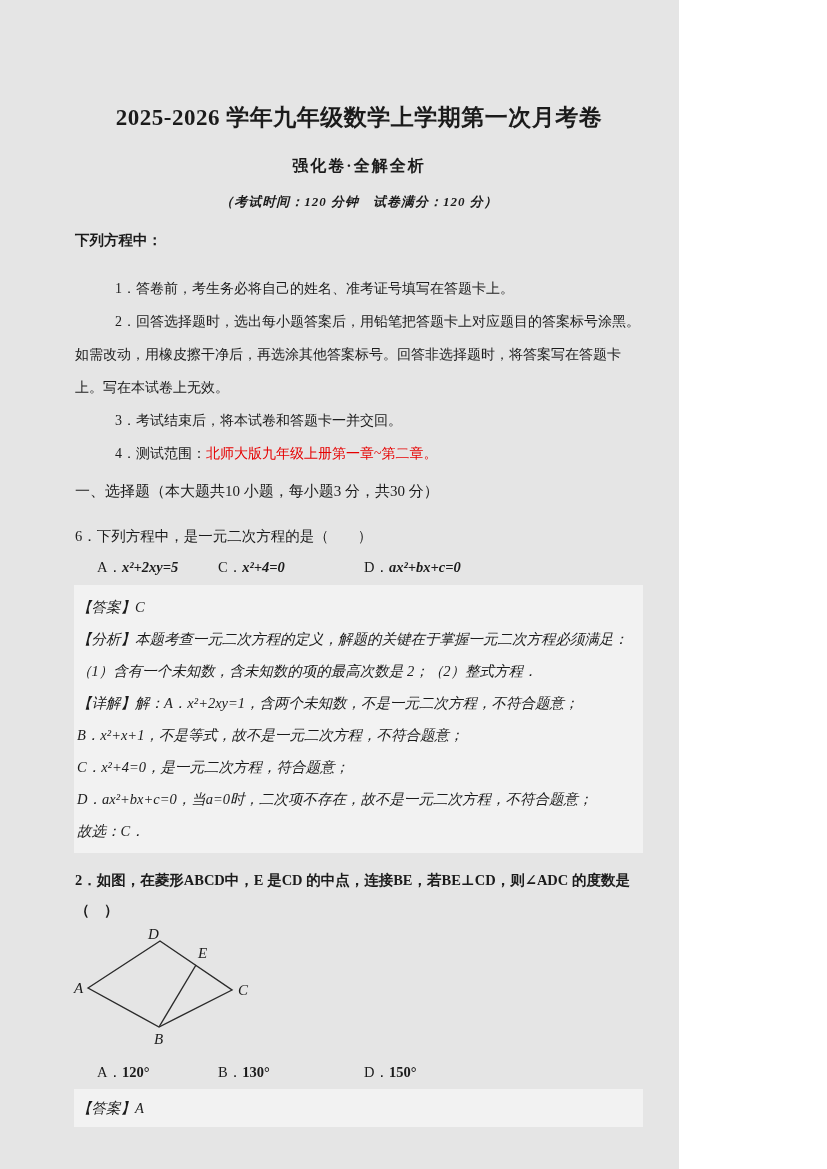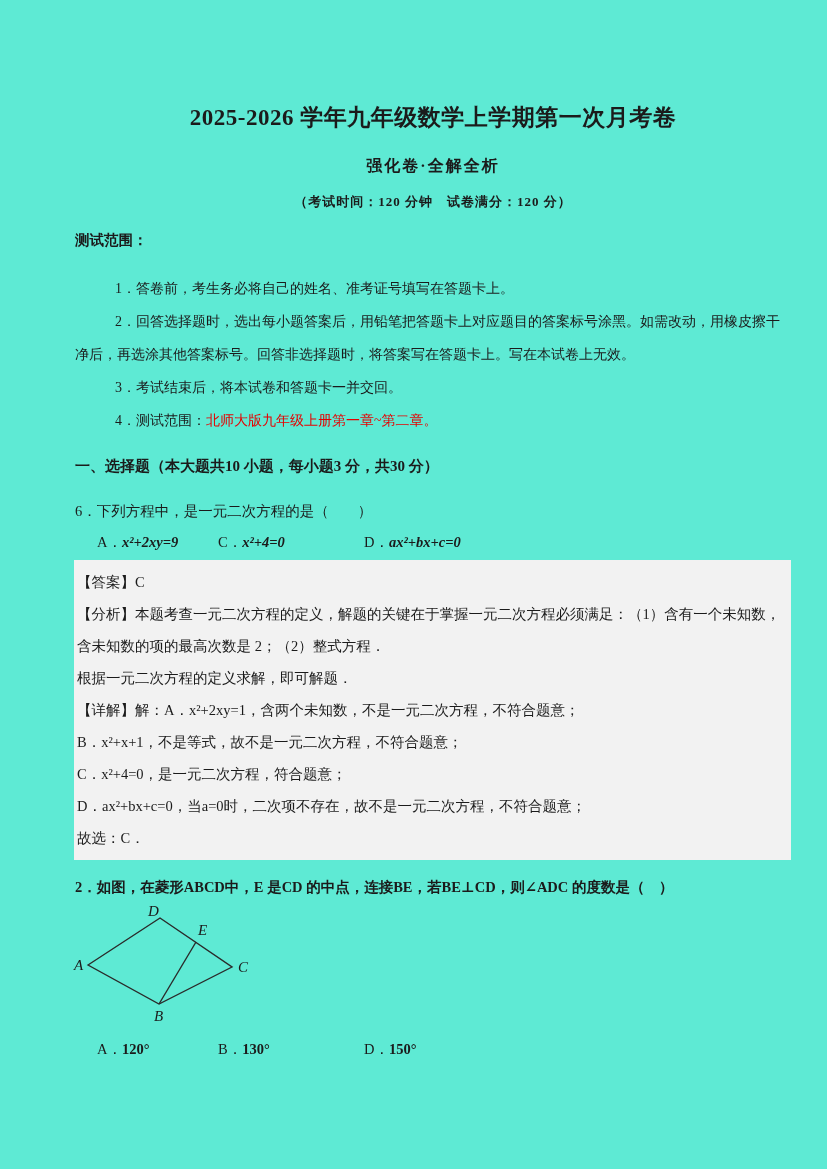--- a/index.html
+++ b/index.html
@@ -4,109 +4,109 @@
 <style>
   html,body { margin:0; padding:0; background:#ffffff; }
   body {
     width:827px; height:1169px;
     font-family:"Liberation Serif","DejaVu Serif",serif;
     color:#1b1b1b;
     -webkit-font-smoothing:antialiased;
   }
   .page {
     box-sizing:border-box;
-    width:827px; height:1169px;
+    width:679px; height:1169px;
     padding:0 36px 0 75px;
     overflow:hidden;
-    background:#5eead4;
+    background:#e5e5e5;
   }
   .doc-title {
     margin:100px 0 0 0;
     font-size:23px; font-weight:bold;
     text-align:center; line-height:36px;
     letter-spacing:0.5px;
   }
   .doc-subtitle {
     margin:16px 0 0 0;
     font-size:16px; font-weight:bold;
     text-align:center; line-height:28px;
     letter-spacing:2px;
   }
   .doc-info {
     margin:10px 0 0 0;
     font-size:13px; font-weight:bold;
     text-align:center; line-height:24px;
     letter-spacing:1px;
+    font-style:italic;
   }
   .notice-heading {
     margin-top:10px;
     font-size:14.5px; font-weight:bold; line-height:33px;
   }
   .notice-item {
     margin:0;
     font-size:14px; line-height:33px;
     text-indent:40px;
   }
   .scope-red { color:#e60000; }
   .section-heading {
-    margin-top:14px;
-    font-size:15px; font-weight:bold; line-height:30px;
+    margin-top:6px;
+    font-size:15px; font-weight:normal; line-height:30px;
   }
   .stem { margin:0; font-size:14.5px; line-height:30px; }
   .options-row {
     display:grid;
     grid-template-columns:121px 146px 149px auto;
     padding-left:22px;
     font-size:14.5px; line-height:32px;
   }
   .options-row.q2 { line-height:30px; }
   .math { font-weight:bold; font-style:italic; font-family:"Liberation Serif",serif; }
   .optval-bold { font-weight:bold;text-align:center; }
   .answer-block {
     background:#f2f2f2;
     margin:2px 0 0 -1px;
     padding:6px 8px 6px 3px;
   }
-  .answer-block p { margin:0; font-size:14.5px; line-height:32px; }
+  .answer-block p { margin:0; font-size:14.5px; line-height:32px;font-style:italic; }
   .answer-block.single p { line-height:26px; }
   .figure-wrap { margin:2px 0 0 -5px; width:210px; height:130px; }
   .fig-label { font-style:italic; font-size:15px; font-family:"Liberation Serif",serif; fill:#1b1b1b; }
   .q2-stem { margin-top:12px;font-weight:bold; }
 </style>
 </head>
 <body>
 
 <div class="page">
 
   <h1 class="doc-title">2025-2026 学年九年级数学上学期第一次月考卷</h1>
   <h2 class="doc-subtitle">强化卷·全解全析</h2>
   <p class="doc-info">（考试时间：120 分钟　试卷满分：120 分）</p>
 
   <div class="notice">
-    <p class="notice-heading">测试范围：</p>
+    <p class="notice-heading">下列方程中：</p>
     <p class="notice-item">1．答卷前，考生务必将自己的姓名、准考证号填写在答题卡上。</p>
     <p class="notice-item">2．回答选择题时，选出每小题答案后，用铅笔把答题卡上对应题目的答案标号涂黑。如需改动，用橡皮擦干净后，再选涂其他答案标号。回答非选择题时，将答案写在答题卡上。写在本试卷上无效。</p>
     <p class="notice-item">3．考试结束后，将本试卷和答题卡一并交回。</p>
     <p class="notice-item"><span>4．测试范围：</span><span class="scope-red">北师大版九年级上册第一章~第二章。</span></p>
   </div>
 
   <p class="section-heading">一、选择题（本大题共10 小题，每小题3 分，共30 分）</p>
 
   <p class="stem">6．下列方程中，是一元二次方程的是（　　）</p>
 
   <div class="options-row">
-    <span class="opt"><span>A．</span><span class="math">x²+2xy=9</span></span>
+    <span class="opt"><span>A．</span><span class="math">x²+2xy=5</span></span>
     <span class="opt"><span>C．</span><span class="math">x²+4=0</span></span>
     <span class="opt"><span>D．</span><span class="math">ax²+bx+c=0</span></span>
   </div>
 
   <div class="answer-block">
     <p>【答案】C</p>
     <p>【分析】本题考查一元二次方程的定义，解题的关键在于掌握一元二次方程必须满足：（1）含有一个未知数，含未知数的项的最高次数是 2；（2）整式方程．</p>
-    <p>根据一元二次方程的定义求解，即可解题．</p>
     <p>【详解】解：A．x²+2xy=1，含两个未知数，不是一元二次方程，不符合题意；</p>
     <p>B．x²+x+1，不是等式，故不是一元二次方程，不符合题意；</p>
     <p>C．x²+4=0，是一元二次方程，符合题意；</p>
     <p>D．ax²+bx+c=0，当a=0时，二次项不存在，故不是一元二次方程，不符合题意；</p>
     <p>故选：C．</p>
   </div>
 
   <p class="stem q2-stem">2．如图，在菱形ABCD中，E 是CD 的中点，连接BE，若BE⊥CD，则∠ADC 的度数是（　）</p>
 
   <div class="figure-wrap">
@@ -120,14 +120,17 @@
       <text class="fig-label" x="84" y="117">B</text>
     </svg>
   </div>
 
   <div class="options-row q2">
     <span class="opt"><span>A．</span><span class="optval-bold">120°</span></span>
     <span class="opt"><span>B．</span><span class="optval-bold">130°</span></span>
     <span class="opt"><span>D．</span><span class="optval-bold">150°</span></span>
   </div>
 
+  <div class="answer-block single">
+    <p>【答案】A</p>
+  </div>
 
 </div>
 
 </body></html>

